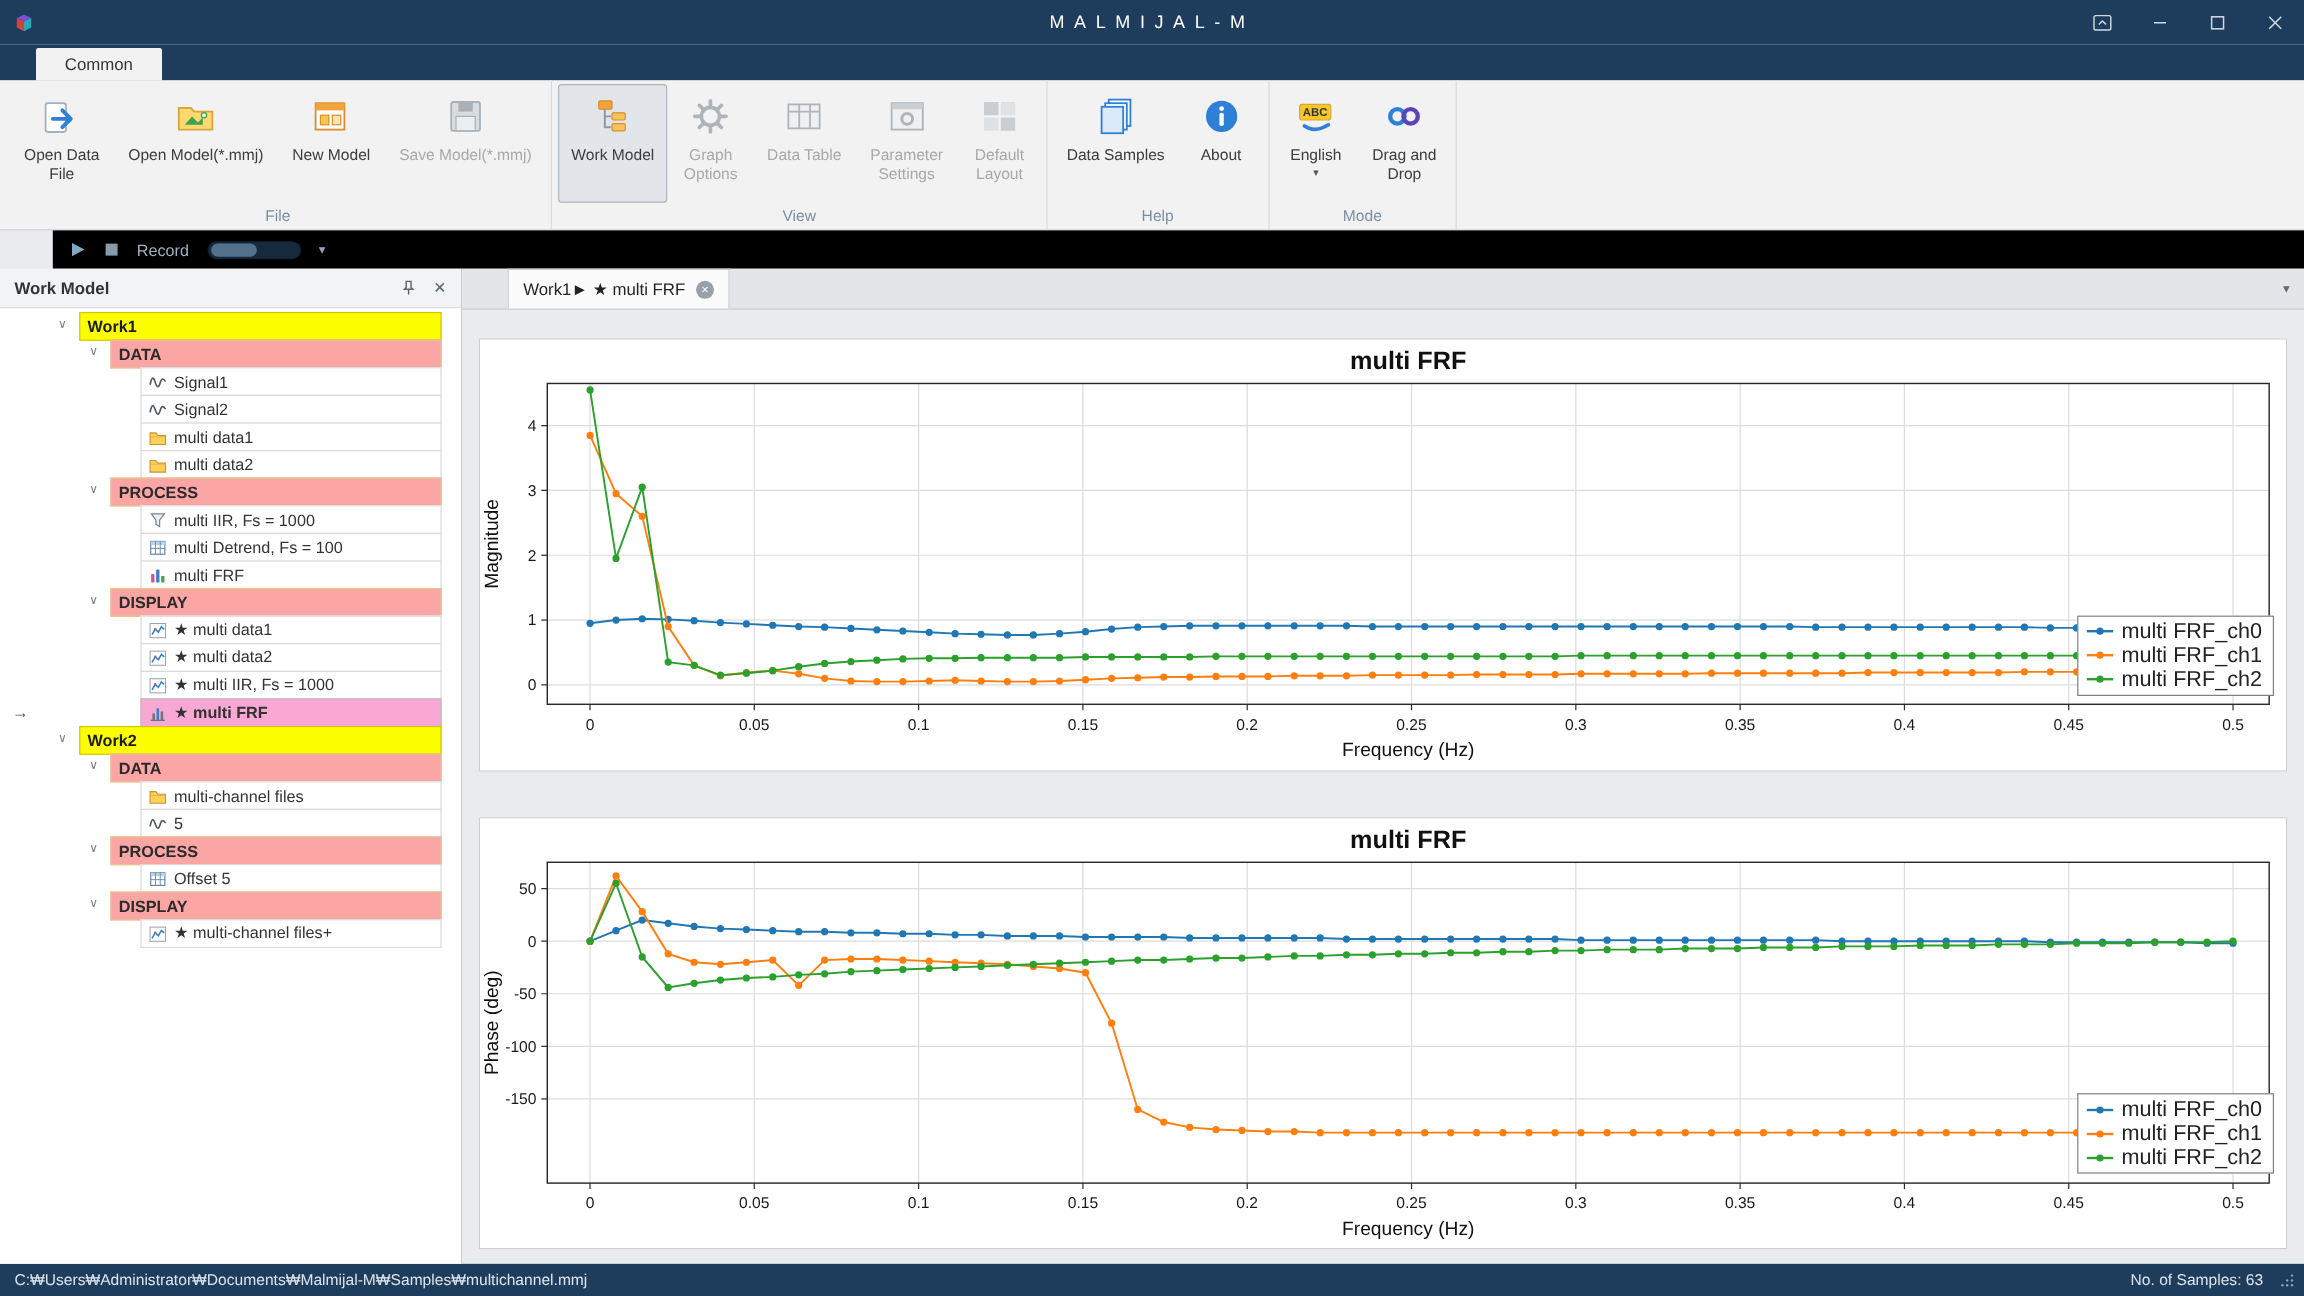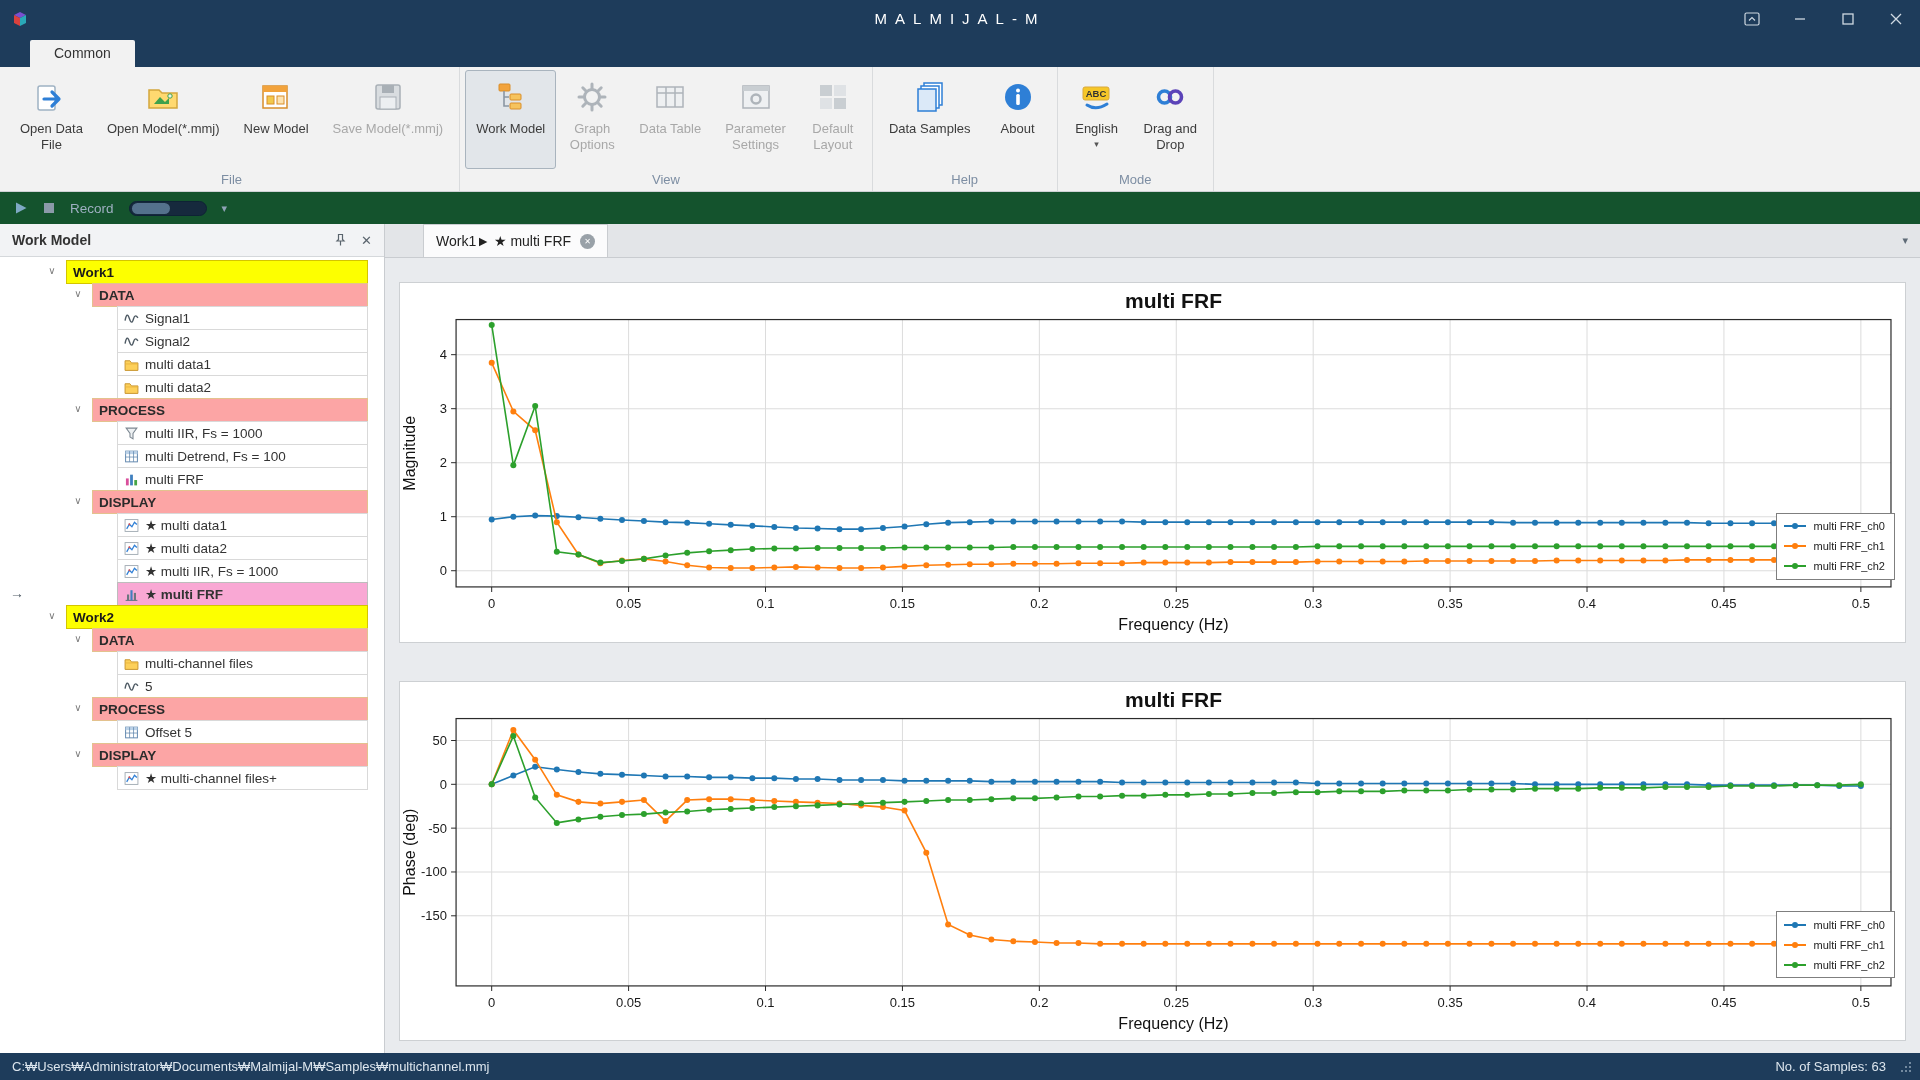--- a/index.html
+++ b/index.html
@@ -24,21 +24,21 @@
   .rb-btn { display:flex; flex-direction:column; align-items:center; padding:8px 10px 2px; font-size:13px; color:#3c3c3c;
             text-align:center; white-space:pre-line; line-height:1.25; border:1px solid transparent; border-radius:3px; min-width:68px; }
   .rb-btn.active { background:#e2e6ea; border-color:#a9b4be; }
   .rb-btn.disabled { color:#a8a8a8; }
   .rb-icon { width:36px; height:36px; margin-bottom:6px; }
   .rb-icon svg { width:36px; height:36px; }
   .rb-caret { font-size:9px; color:#555; margin-top:2px; }
   .rb-group-name { height:22px; line-height:22px; text-align:center; color:#7d8ea3; font-size:13px; }
 
   
-  .recordbar { height:32px; background:#14532d; display:flex; align-items:center; gap:15px; padding-left:14px; }
+  .recordbar { height:32px; background:#000000; display:flex; align-items:center; gap:15px; padding-left:14px;margin-left:44px; }
   .rec-label { color:#9fb0c2; font-size:13.5px; }
   .rec-slider { width:78px; height:15px; border-radius:8px; background:#16293d; border:1px solid #0e2235; position:relative; }
   .rec-knob { position:absolute; left:2px; top:1px; width:38px; height:11px; border-radius:6px; background:#54718c; }
   .rec-caret { color:#8fa3b6; font-size:11px; }
 
   
   .workspace { display:flex; height:829px; }
   .left-panel { width:385px; background:#f7f8f9; border-right:1px solid #c9ccd0; display:flex; flex-direction:column; }
   .panel-header { height:33px; display:flex; align-items:center; gap:14px; padding:0 12px; font-size:14px; background:#f2f3f5; border-bottom:1px solid #d5d8db; }
   .ph-title { flex:1; font-weight:600; color:#333; }
@@ -65,21 +65,21 @@
   .main { flex:1; display:flex; flex-direction:column; background:#e9ebee; }
   .doc-tabs { height:34px; background:#e3e5e8; border-bottom:1px solid #c9ccd0; display:flex; align-items:stretch; padding-left:6px; position:relative; }
   .doc-tab { background:#fbfbfc; border:1px solid #c9ccd0; border-bottom:none; display:flex; align-items:center; gap:9px; padding:0 12px; font-size:14px; color:#222;margin-left:32px; }
   .tab-close { width:15px; height:15px; border-radius:50%; background:#99a1a8; color:#fff; font-size:8px; display:flex; align-items:center; justify-content:center; }
   .doc-caret { position:absolute; right:12px; top:10px; color:#5f6b77; font-size:11px; }
 
   .charts { flex:1; display:flex; flex-direction:column; padding:24px 14px 12px; gap:38px; }
   .chart-card { flex:1 1 0; background:#fff; border:1px solid #cdd0d3; position:relative; min-height:0; }
   .chart-card svg { width:100%; height:100%; display:block; font-family:inherit; }
   .legend { position:absolute; right:10px; bottom:62px; background:#fff; border:1px solid #7f7f7f; padding:3px 9px 3px 7px; display:flex; flex-direction:column; gap:1px; }
-  .lg-row { display:flex; align-items:center; gap:7px; font-size:11px; color:#222; height:19px; }
+  .lg-row { display:flex; align-items:center; gap:7px; font-size:18px; color:#222; height:19px; }
   .lg-line { width:22px; height:2px; position:relative; flex:0 0 22px; }
   .lg-dot { position:absolute; left:8px; top:-2px; width:6px; height:6px; border-radius:50%; }
 
   
   .statusbar { height:27px; background:#1e3c5b; color:#dde6ee; display:flex; align-items:center; font-size:13px; padding:0 8px 0 12px; }
   .sb-path { flex:1; white-space:nowrap; }
   .sb-right { display:flex; align-items:center; gap:14px; }
 </style>
 </head>
 <body>

